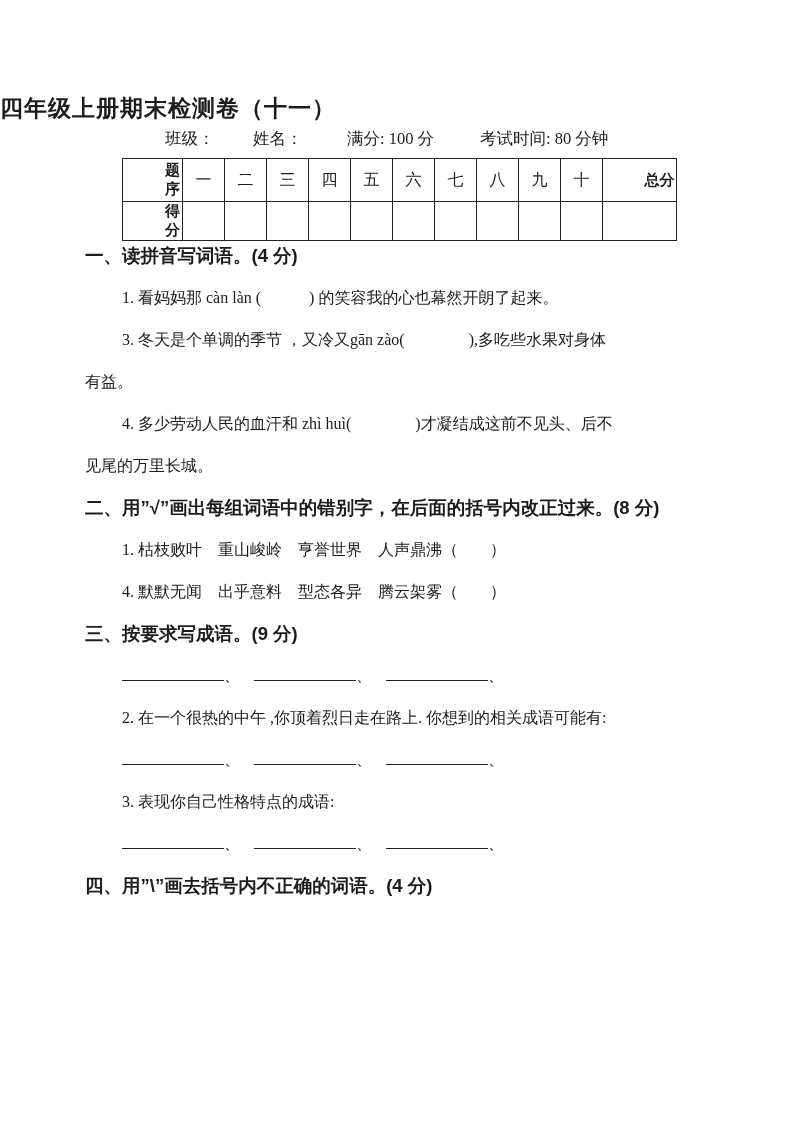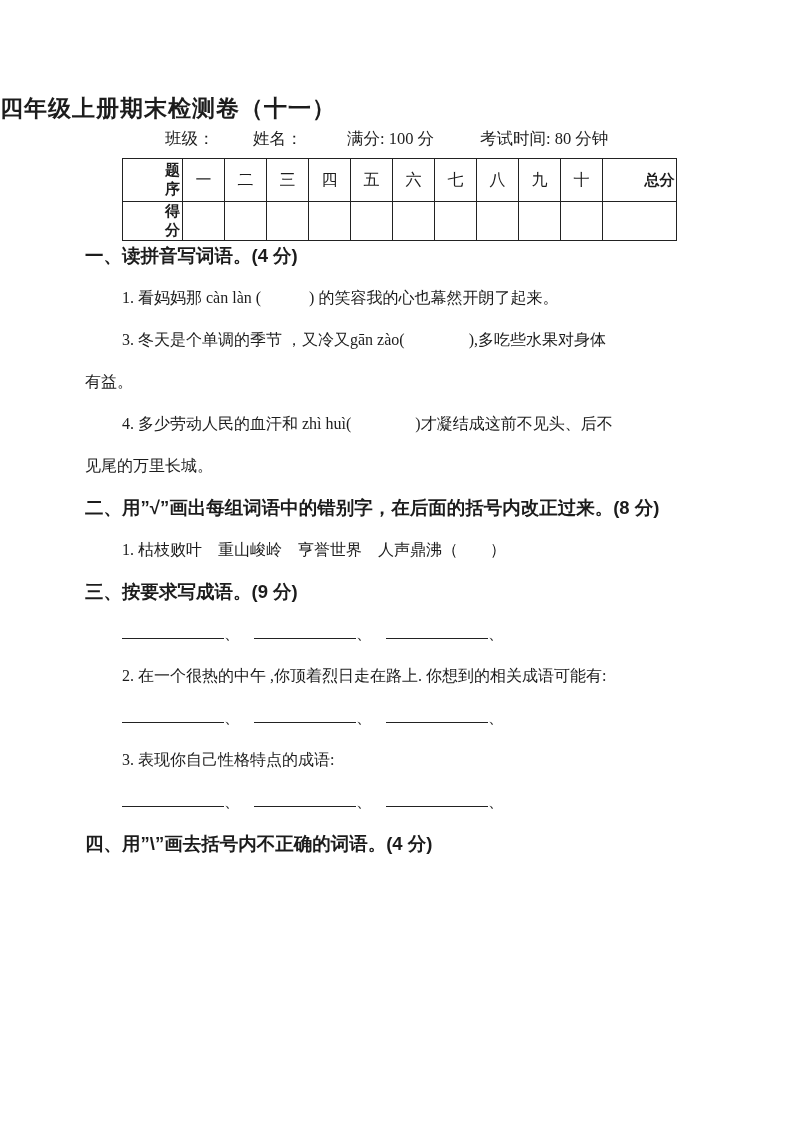--- a/index.html
+++ b/index.html
@@ -134,20 +134,21 @@
 
     <div class="line heading">一、读拼音写词语。(4 分)</div>
     <div class="line indent">1. 看妈妈那 càn làn (　　　) 的笑容我的心也幕然开朗了起来。</div>
     <div class="line indent">3. 冬天是个单调的季节 ，又冷又gān zào(　　　　),多吃些水果对身体</div>
     <div class="line">有益。</div>
     <div class="line indent">4. 多少劳动人民的血汗和 zhì huì(　　　　)才凝结成这前不见头、后不</div>
     <div class="line">见尾的万里长城。</div>
 
     <div class="line heading">二、用”√”画出每组词语中的错别字，在后面的括号内改正过来。(8 分)</div>
     <div class="line indent">1. 枯枝败叶　重山峻岭　亨誉世界　人声鼎沸（　　）</div>
+    <div class="line indent">4. 默默无闻　出乎意料　型态各异　腾云架雾（　　）</div>
 
     <div class="line heading">三、按要求写成语。(9 分)</div>
     <div class="line indent"><span class="blank"></span><span class="sep">、</span><span class="blank"></span><span class="sep">、</span><span class="blank"></span><span class="sep">、</span></div>
     <div class="line indent">2. 在一个很热的中午 ,你顶着烈日走在路上. 你想到的相关成语可能有:</div>
     <div class="line indent"><span class="blank"></span><span class="sep">、</span><span class="blank"></span><span class="sep">、</span><span class="blank"></span><span class="sep">、</span></div>
     <div class="line indent">3. 表现你自己性格特点的成语:</div>
     <div class="line indent"><span class="blank"></span><span class="sep">、</span><span class="blank"></span><span class="sep">、</span><span class="blank"></span><span class="sep">、</span></div>
 
     <div class="line heading">四、用”\”画去括号内不正确的词语。(4 分)</div>
 

